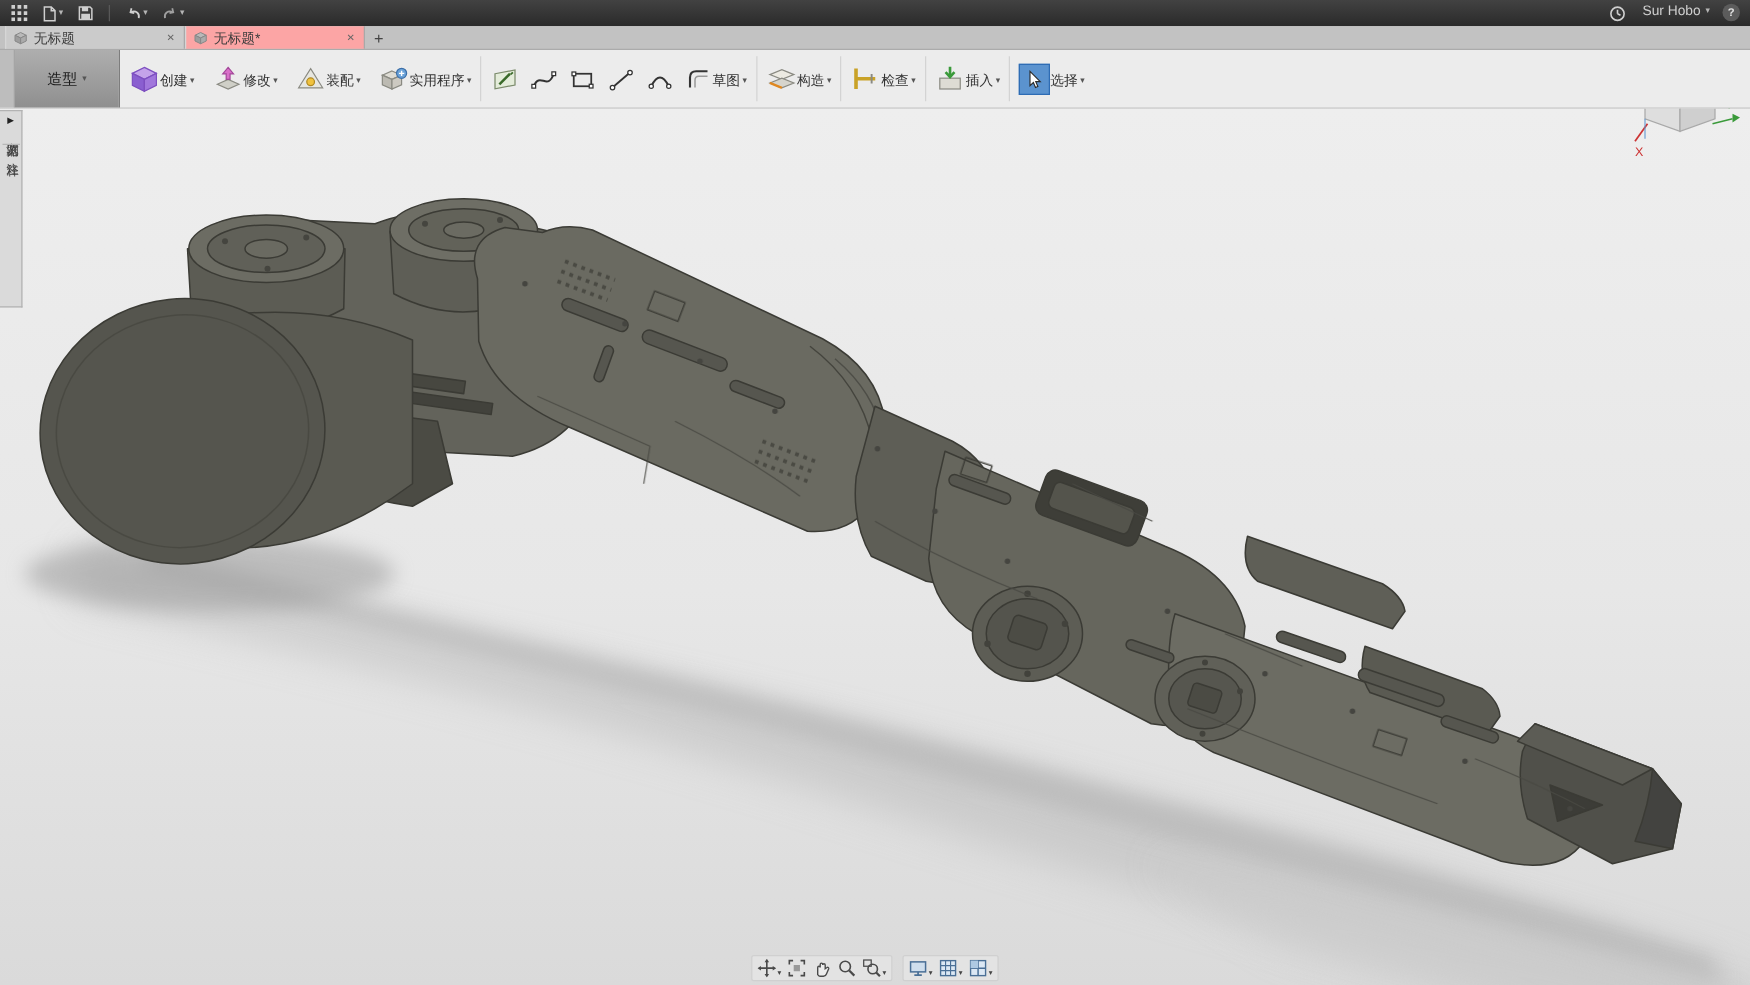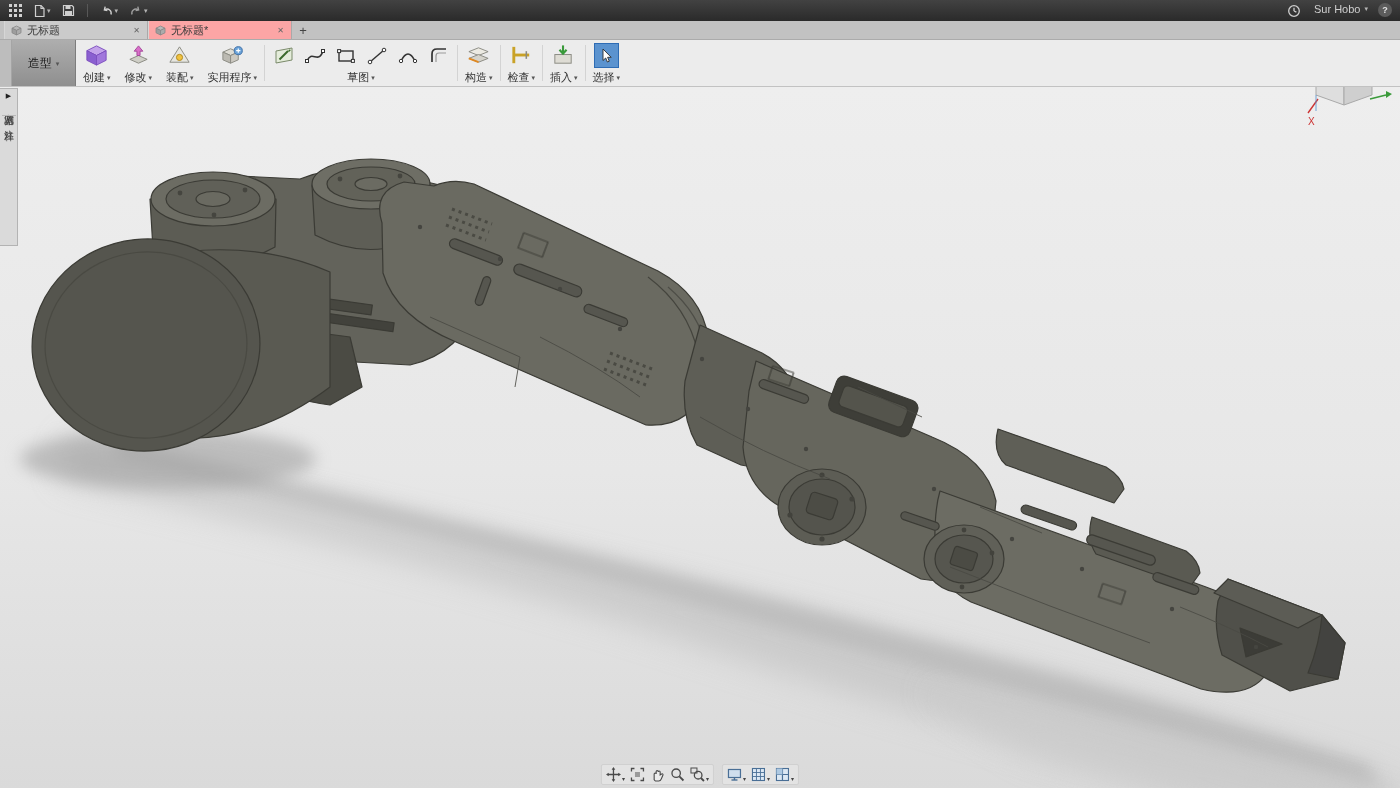--- a/index.html
+++ b/index.html
@@ -21,22 +21,22 @@
   .tabbar{height:19px;background:#c2c2c2;display:flex;align-items:stretch;padding-left:4px;border-bottom:1px solid #ababab}
   .tab{display:flex;align-items:center;gap:5px;width:144px;padding:0 6px;font-size:11px;color:#3c3c3c;background:#cbcbcb;border-right:1px solid #a9a9a9;border-left:1px solid #d6d6d6;cursor:default}
   .tab.active{background:#fca5a5}
   .tab-label{flex:1;white-space:nowrap;overflow:hidden}
   .tab-close{font-size:8px;color:#666;padding:1px}
   .tab-new{width:22px;display:flex;align-items:center;justify-content:center;font-size:13px;color:#444}
 
   
   .ribbon{height:47px;background:#ececec;border-bottom:1px solid #c2c2c2;display:flex;align-items:stretch}
   .ws-grip{width:12px;background:#bdbdbd;border-right:1px solid #a5a5a5}
-  .ws-btn{width:64px;background:linear-gradient(#aeaeae,#8f8f8f);border-right:1px solid #7d7d7d;display:flex;align-items:center;justify-content:center;gap:4px;font-size:12px;color:#1b1b1b}
-  .rgroup{display:flex;flex-direction:column;align-items:center;justify-content:center;padding:2px 7px 1px;cursor:default}
+  .ws-btn{width:84px;background:linear-gradient(#aeaeae,#8f8f8f);border-right:1px solid #7d7d7d;display:flex;align-items:center;justify-content:center;gap:4px;font-size:12px;color:#1b1b1b}
+  .rgroup{display:flex;align-items:center;justify-content:center;padding:2px 7px 1px;cursor:default}
   .gicon{height:27px;display:flex;align-items:center;justify-content:center}
   .gicon svg{display:block}
   .rlabel{font-size:11px;color:#333;display:flex;align-items:center;gap:2px;margin-top:1px;white-space:nowrap}
   .rcaret{font-size:7px;color:#555;line-height:1}
   .rsep{width:1px;background:#d3d3d3;margin:5px 0}
   .sketch-row{display:flex;gap:8px;height:27px;align-items:center}
   .sk-btn{width:23px;height:23px;display:flex;align-items:center;justify-content:center}
   .sel-box{width:25px;height:25px;background:#5b93cf;border:1px solid #2e6cb4;display:flex;align-items:center;justify-content:center}
 
   

